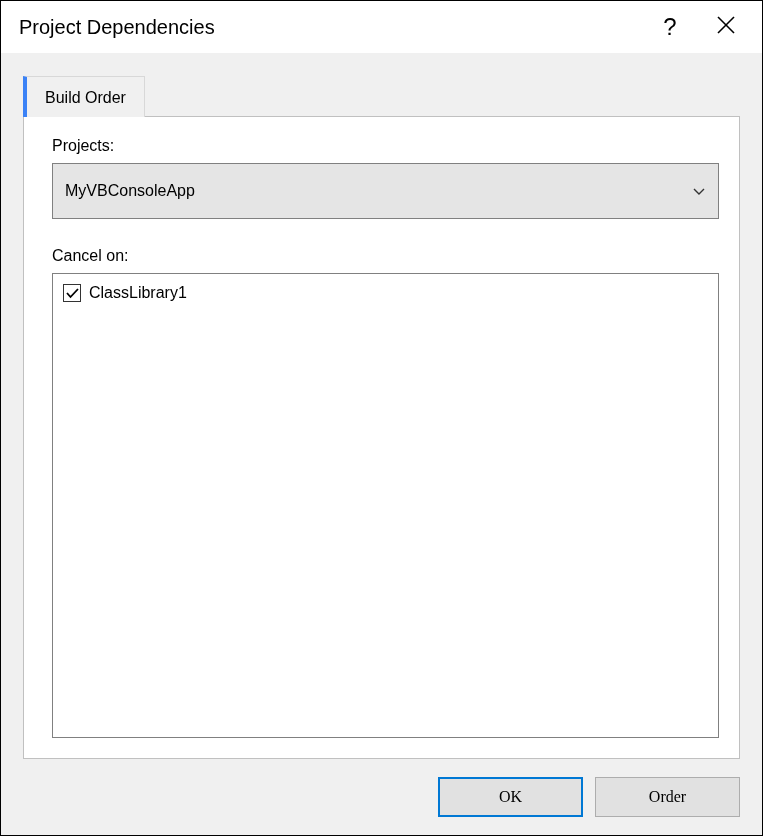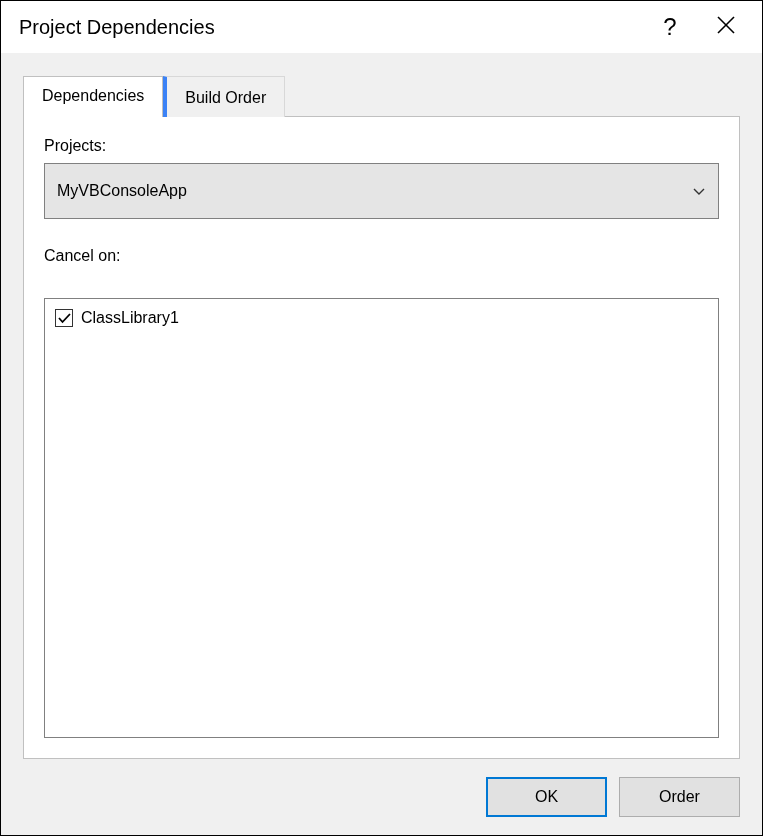--- a/index.html
+++ b/index.html
@@ -84,21 +84,21 @@
       border-top: 1px solid #d8d8d8;
       border-left: 4px solid #3b82f6;
       border-right: 1px solid #d8d8d8;
       padding-top: 12px;
       padding-bottom: 10px;
     }
     .tab-content {
       flex: 1;
       background: #fff;
       border: 1px solid #c0c0c0;
-      padding: 20px 20px 20px 20px;
+      padding: 20px 20px 20px 28px;
       display: flex;
       flex-direction: column;
     }
     .label {
       font-size: 16px;
       color: #000;
       margin-bottom: 8px;
     }
     .dropdown {
       height: 56px;
@@ -118,21 +118,20 @@
     .dropdown-chevron svg {
       width: 14px;
       height: 10px;
     }
     .listbox {
       flex: 1;
       border: 1px solid #808080;
       background: #fff;
       padding: 8px 10px;
       overflow: auto;
-      margin-top: 25px;
     }
     .list-item {
       display: flex;
       align-items: center;
       gap: 8px;
       padding: 2px 0;
     }
     .checkbox {
       width: 18px;
       height: 18px;
@@ -151,30 +150,31 @@
       font-size: 16px;
       color: #000;
     }
     .footer {
       display: flex;
       justify-content: flex-end;
       gap: 12px;
       padding-top: 18px;
     }
     .btn {
-      width: 121px;
+      width: 145px;
       height: 40px;
       border: 1px solid #adadad;
       background: #e1e1e1;
       font-size: 16px;
       color: #000;
       cursor: pointer;
       display: flex;
       align-items: center;
       justify-content: center;
+      font-family: Liberation Serif, serif;
     }
     .btn.primary {
       border: 2px solid #0078d4;
       background: #e1e1e1;
     }
   </style>
 </head>
 <body>
 
 <div class="dialog">
@@ -190,23 +190,20 @@
             <line x1="1" y1="1" x2="17" y2="17" stroke="#000" stroke-width="1.6"></line>
             <line x1="17" y1="1" x2="1" y2="17" stroke="#000" stroke-width="1.6"></line>
           </svg>
       </span>
     </div>
   </div>
 
   <div class="body">
 
     <div class="tabs-row">
-      <div class="tab active">
-        <span>Dependencies</span>
-      </div>
       <div class="tab">
         <span>Build Order</span>
       </div>
     </div>
 
     <div class="tab-content">
       <div class="label">Projects:</div>
 
       <div class="dropdown">
         <div class="dropdown-text">MyVBConsoleApp</div>

